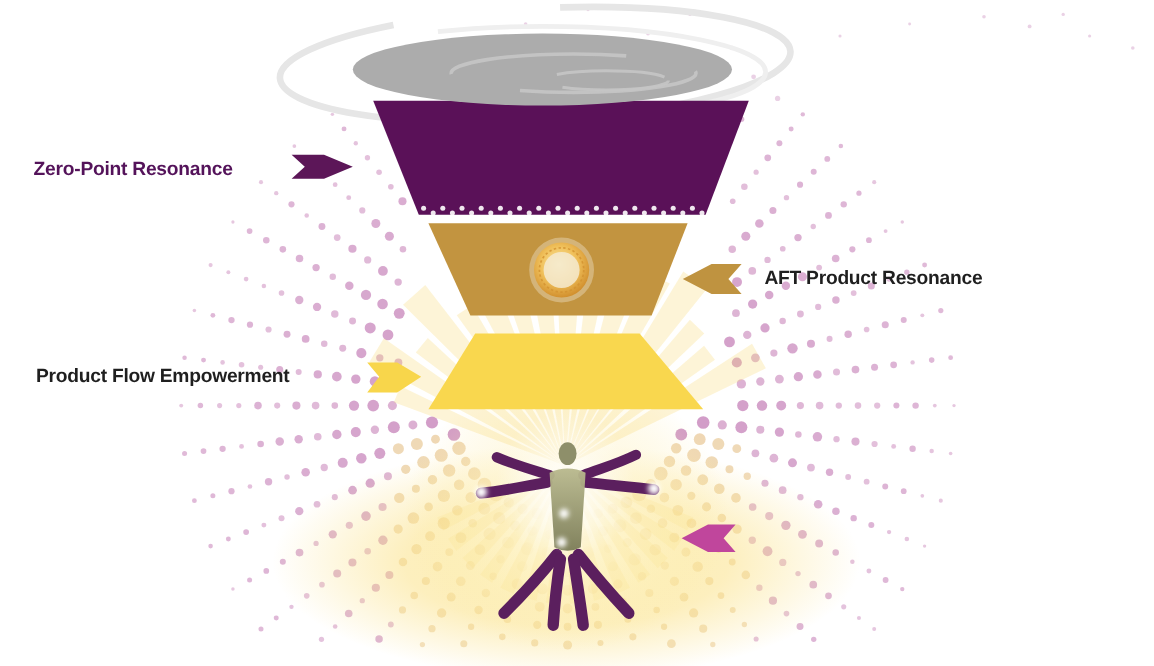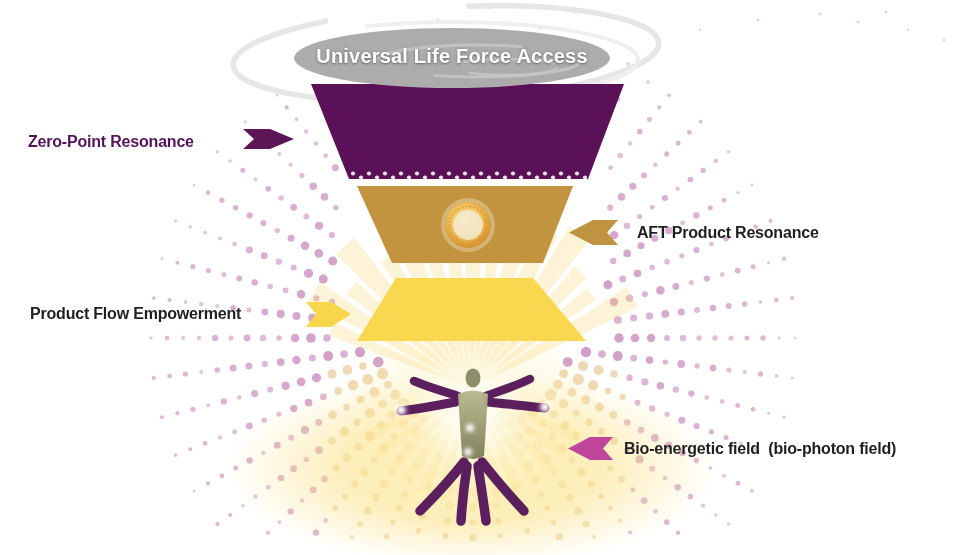--- a/index.html
+++ b/index.html
@@ -639,18 +639,16 @@
         <circle cx="468" cy="452" r="4"></circle>
       </g>
     </g>
 
     <polygon points="243,129 270,129 294,139 270,149 243,149 254,139" fill="#5c1658"></polygon>
     <polygon points="618,220 593,220 569,232.5 593,245 618,245 607,232.5" fill="#bf9340"></polygon>
     <polygon points="306,302 331,302 351,314 331,327 306,327 316,314" fill="#f8d64b"></polygon>
     <polygon points="613,437 590,437 568,448.5 590,460 613,460 603,448.5" fill="#c0469c"></polygon>
   </svg>
 
-  <div class="lbl title">Universal Life Force Access</div>
   <div class="lbl zero">Zero-Point Resonance</div>
   <div class="lbl aft">AFT Product Resonance</div>
   <div class="lbl energy">Product Flow Empowerment</div>
-  <div class="lbl bio">Bio-energetic field  (bio-photon field)</div>
 </div>
 
 </body></html>

